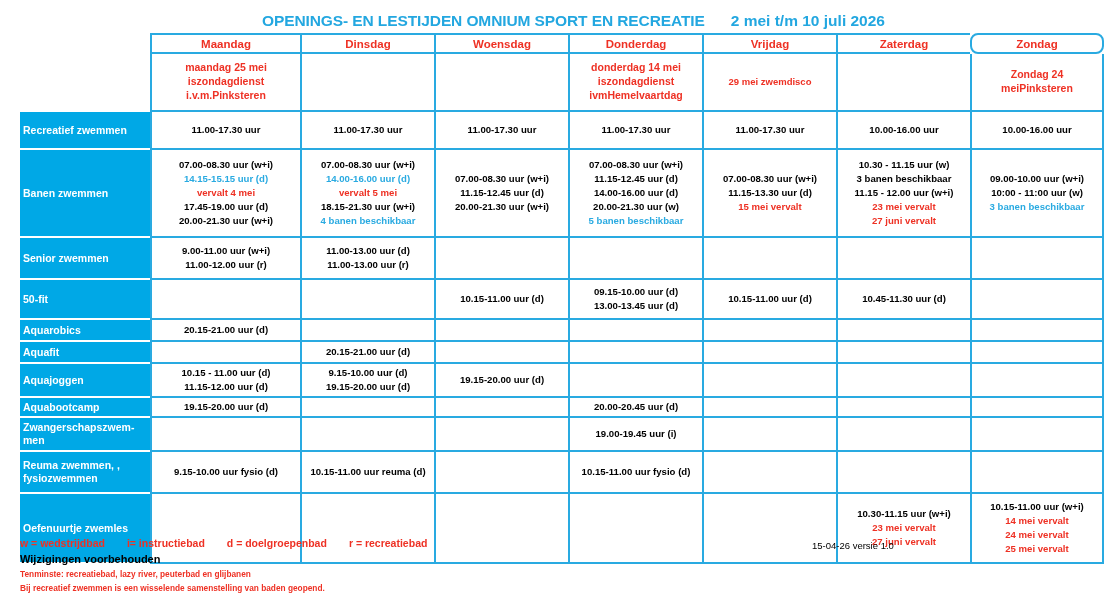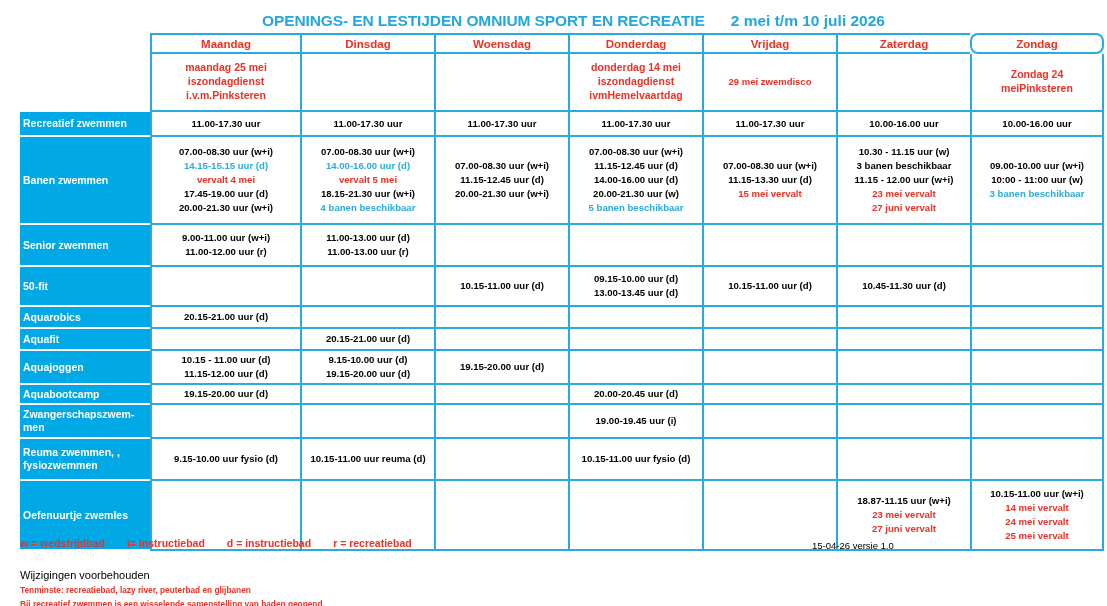--- a/index.html
+++ b/index.html
@@ -113,22 +113,22 @@
   .legend {
     color: #ee3124;
     font-size: 10.5px;
     font-weight: bold;
     white-space: nowrap;
   }
   .legend span { margin-right: 22px; }
   .wijz {
     color: #000000;
     font-size: 11px;
-    font-weight: normal;
-    margin-top: 20px;
+    font-weight: bold;
+    margin-top: 4px;
   }
   .fnote {
     color: #ee3124;
     font-size: 8.3px;
     font-weight: bold;
     margin-top: 4px;
   }
   #version {
     position: absolute;
     left: 812px;
@@ -162,21 +162,21 @@
         <td class="notecell vsep hsep-b"><span class="ln">maandag 25 mei is</span><span class="ln">zondagdienst i.v.m.</span><span class="ln">Pinksteren</span></td>
         <td class="notecell vsep hsep-b"></td>
         <td class="notecell vsep hsep-b"></td>
         <td class="notecell vsep hsep-b"><span class="ln">donderdag 14 mei is</span><span class="ln">zondagdienst ivm</span><span class="ln">Hemelvaartdag</span></td>
         <td class="notecell vsep hsep-b small"><span class="ln">29 mei zwemdisco</span></td>
         <td class="notecell vsep hsep-b"></td>
         <td class="notecell vsep hsep-b vsep-r"><span class="ln">Zondag 24 mei</span><span class="ln">Pinksteren</span></td>
       </tr>
   </thead>
   <tbody id="schedule-body">
-      <tr style="height: 25px;">
+      <tr style="height: 38px;">
         <td class="rowlabel">Recreatief zwemmen</td>
         <td class="datacell vsep hsep-b">
           <span class="ln ">11.00-17.30 uur</span>
         </td>
         <td class="datacell vsep hsep-b">
           <span class="ln ">11.00-17.30 uur</span>
         </td>
         <td class="datacell vsep hsep-b">
           <span class="ln ">11.00-17.30 uur</span>
         </td>
@@ -359,33 +359,33 @@
         <td class="datacell vsep hsep-b vsep-r"></td>
       </tr>
       <tr style="height: 70px;">
         <td class="rowlabel">Oefenuurtje zwemles</td>
         <td class="datacell vsep hsep-b"></td>
         <td class="datacell vsep hsep-b"></td>
         <td class="datacell vsep hsep-b"></td>
         <td class="datacell vsep hsep-b"></td>
         <td class="datacell vsep hsep-b"></td>
         <td class="datacell vsep hsep-b">
-          <span class="ln ">18.87-11.15 uur (w+i)</span>
+          <span class="ln ">10.30-11.15 uur (w+i)</span>
           <span class="ln red">23 mei vervalt</span>
           <span class="ln red">27 juni vervalt</span>
         </td>
         <td class="datacell vsep hsep-b vsep-r">
           <span class="ln ">10.15-11.00 uur (w+i)</span>
           <span class="ln red">14 mei vervalt</span>
           <span class="ln red">24 mei vervalt</span>
           <span class="ln red">25 mei vervalt</span>
         </td>
       </tr>
     </tbody>
 </table>
 
 <div id="footer">
-  <div class="legend" id="legend-line"><span>w = wedstrijdbad</span><span>i= instructiebad</span><span>d = instructiebad</span><span>r = recreatiebad</span></div>
+  <div class="legend" id="legend-line"><span>w = wedstrijdbad</span><span>i= instructiebad</span><span>d = doelgroepenbad</span><span>r = recreatiebad</span></div>
   <div class="wijz">Wijzigingen voorbehouden</div>
   <div class="fnote">Tenminste: recreatiebad, lazy river, peuterbad en glijbanen</div>
   <div class="fnote">Bij recreatief zwemmen is een wisselende samenstelling van baden geopend.</div>
 </div>
 <div id="version">15-04-26 versie 1.0</div>
 
 </body></html>

